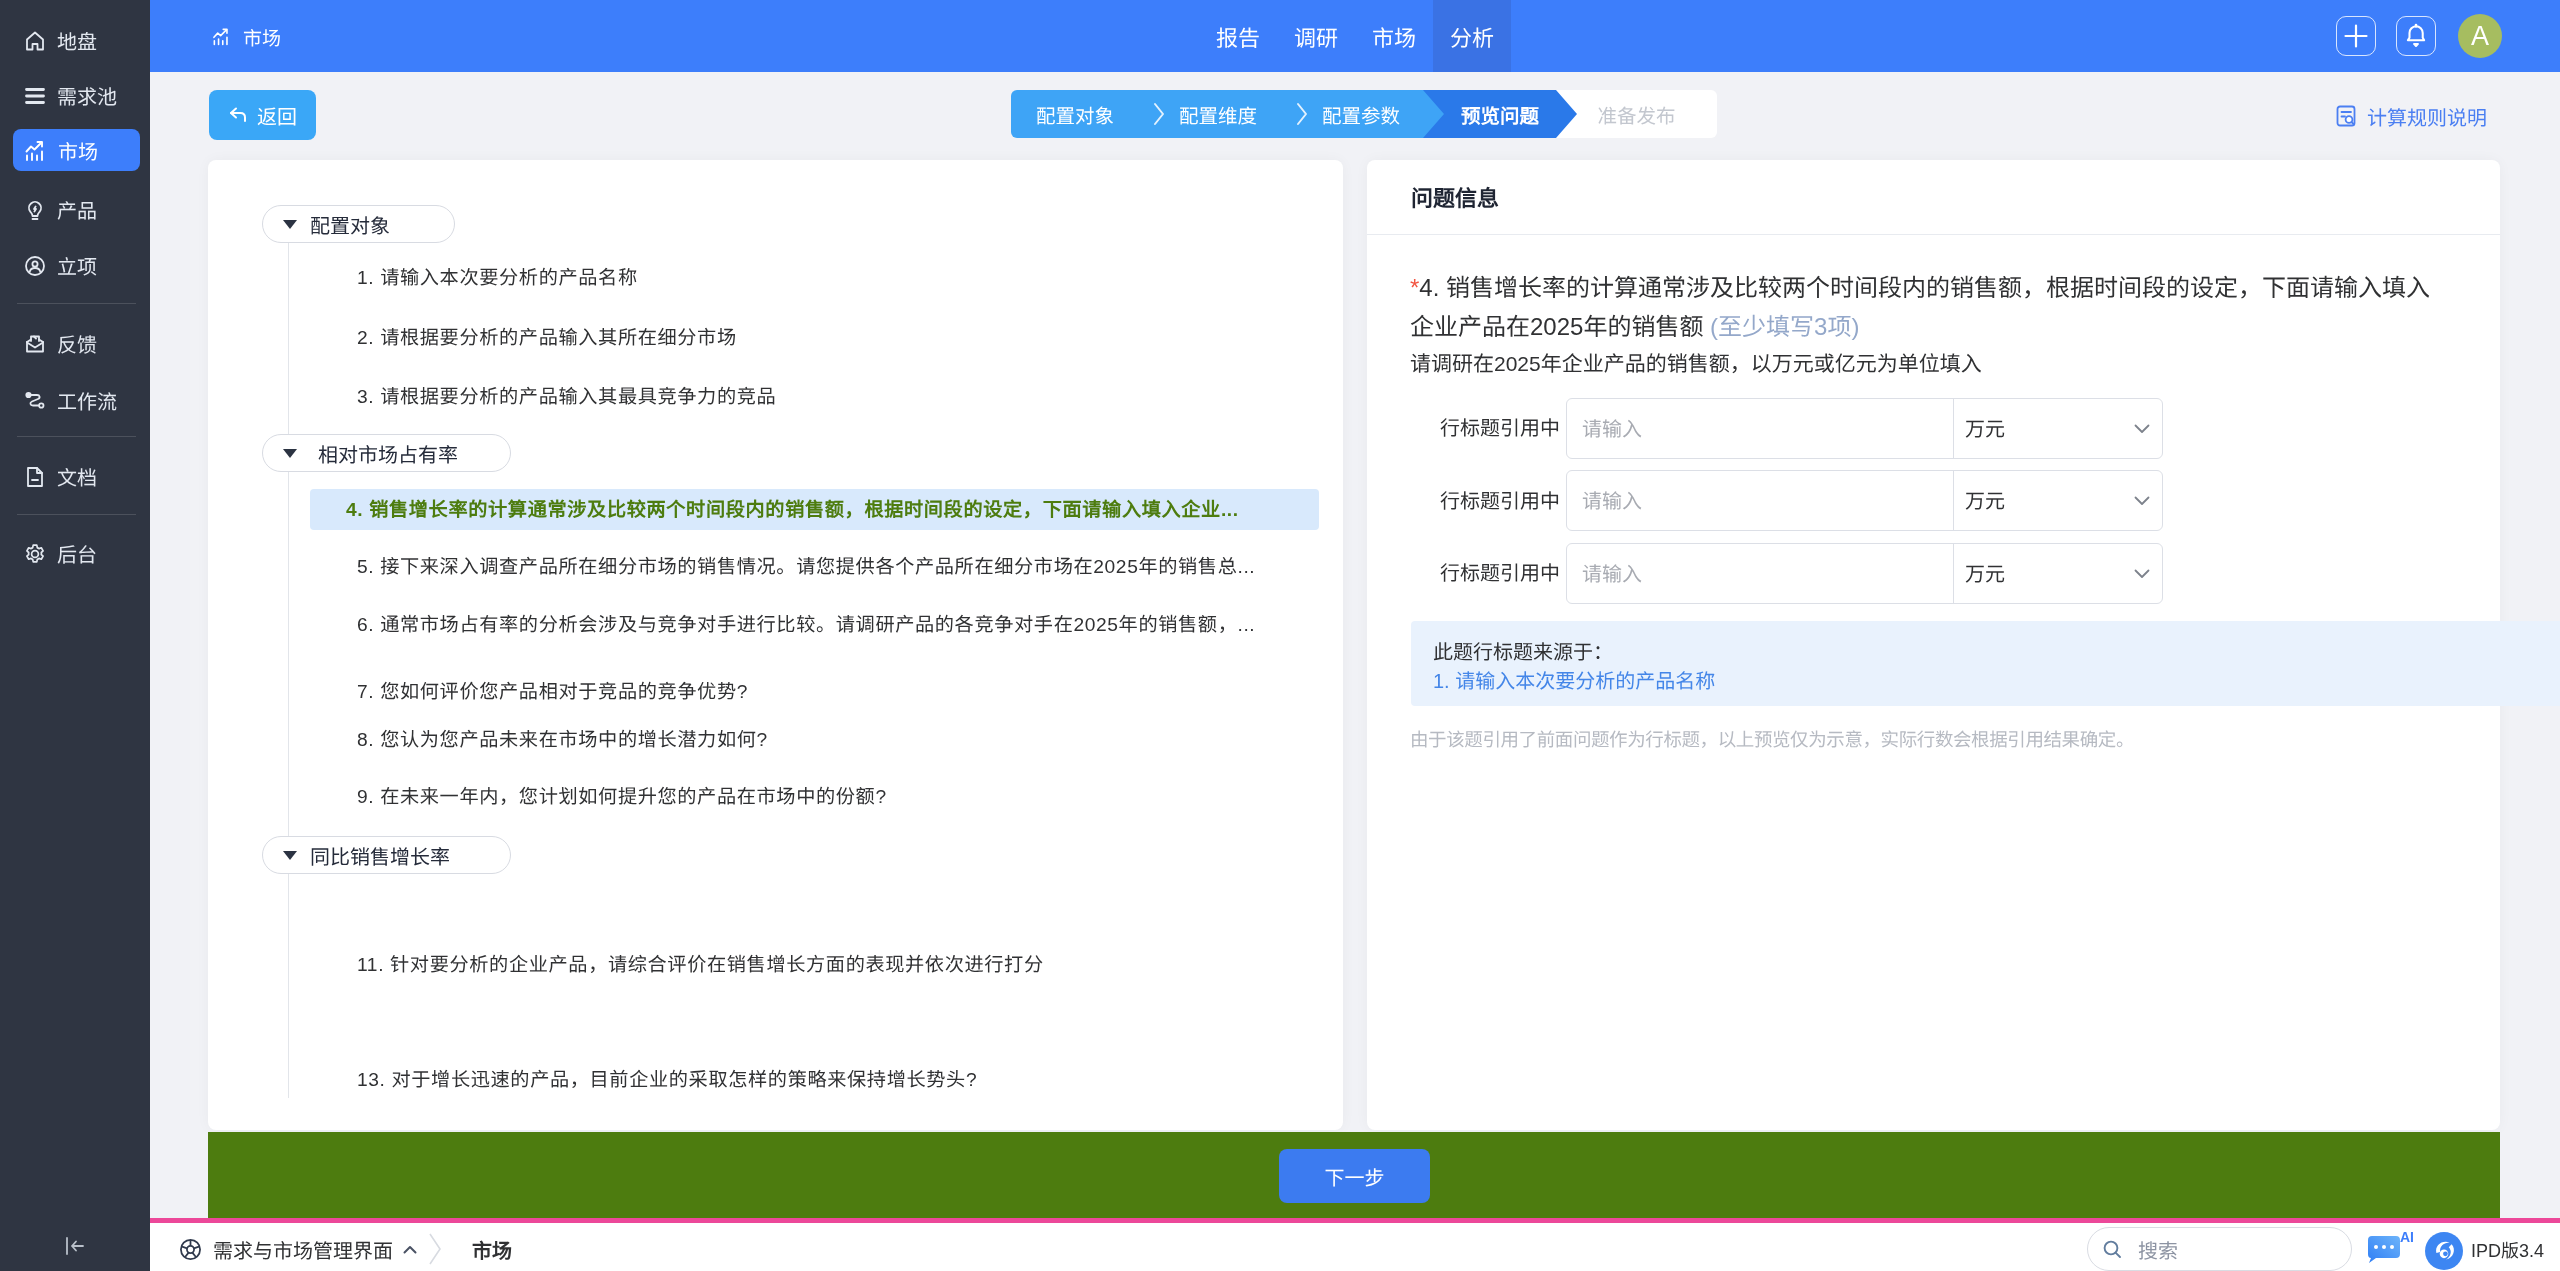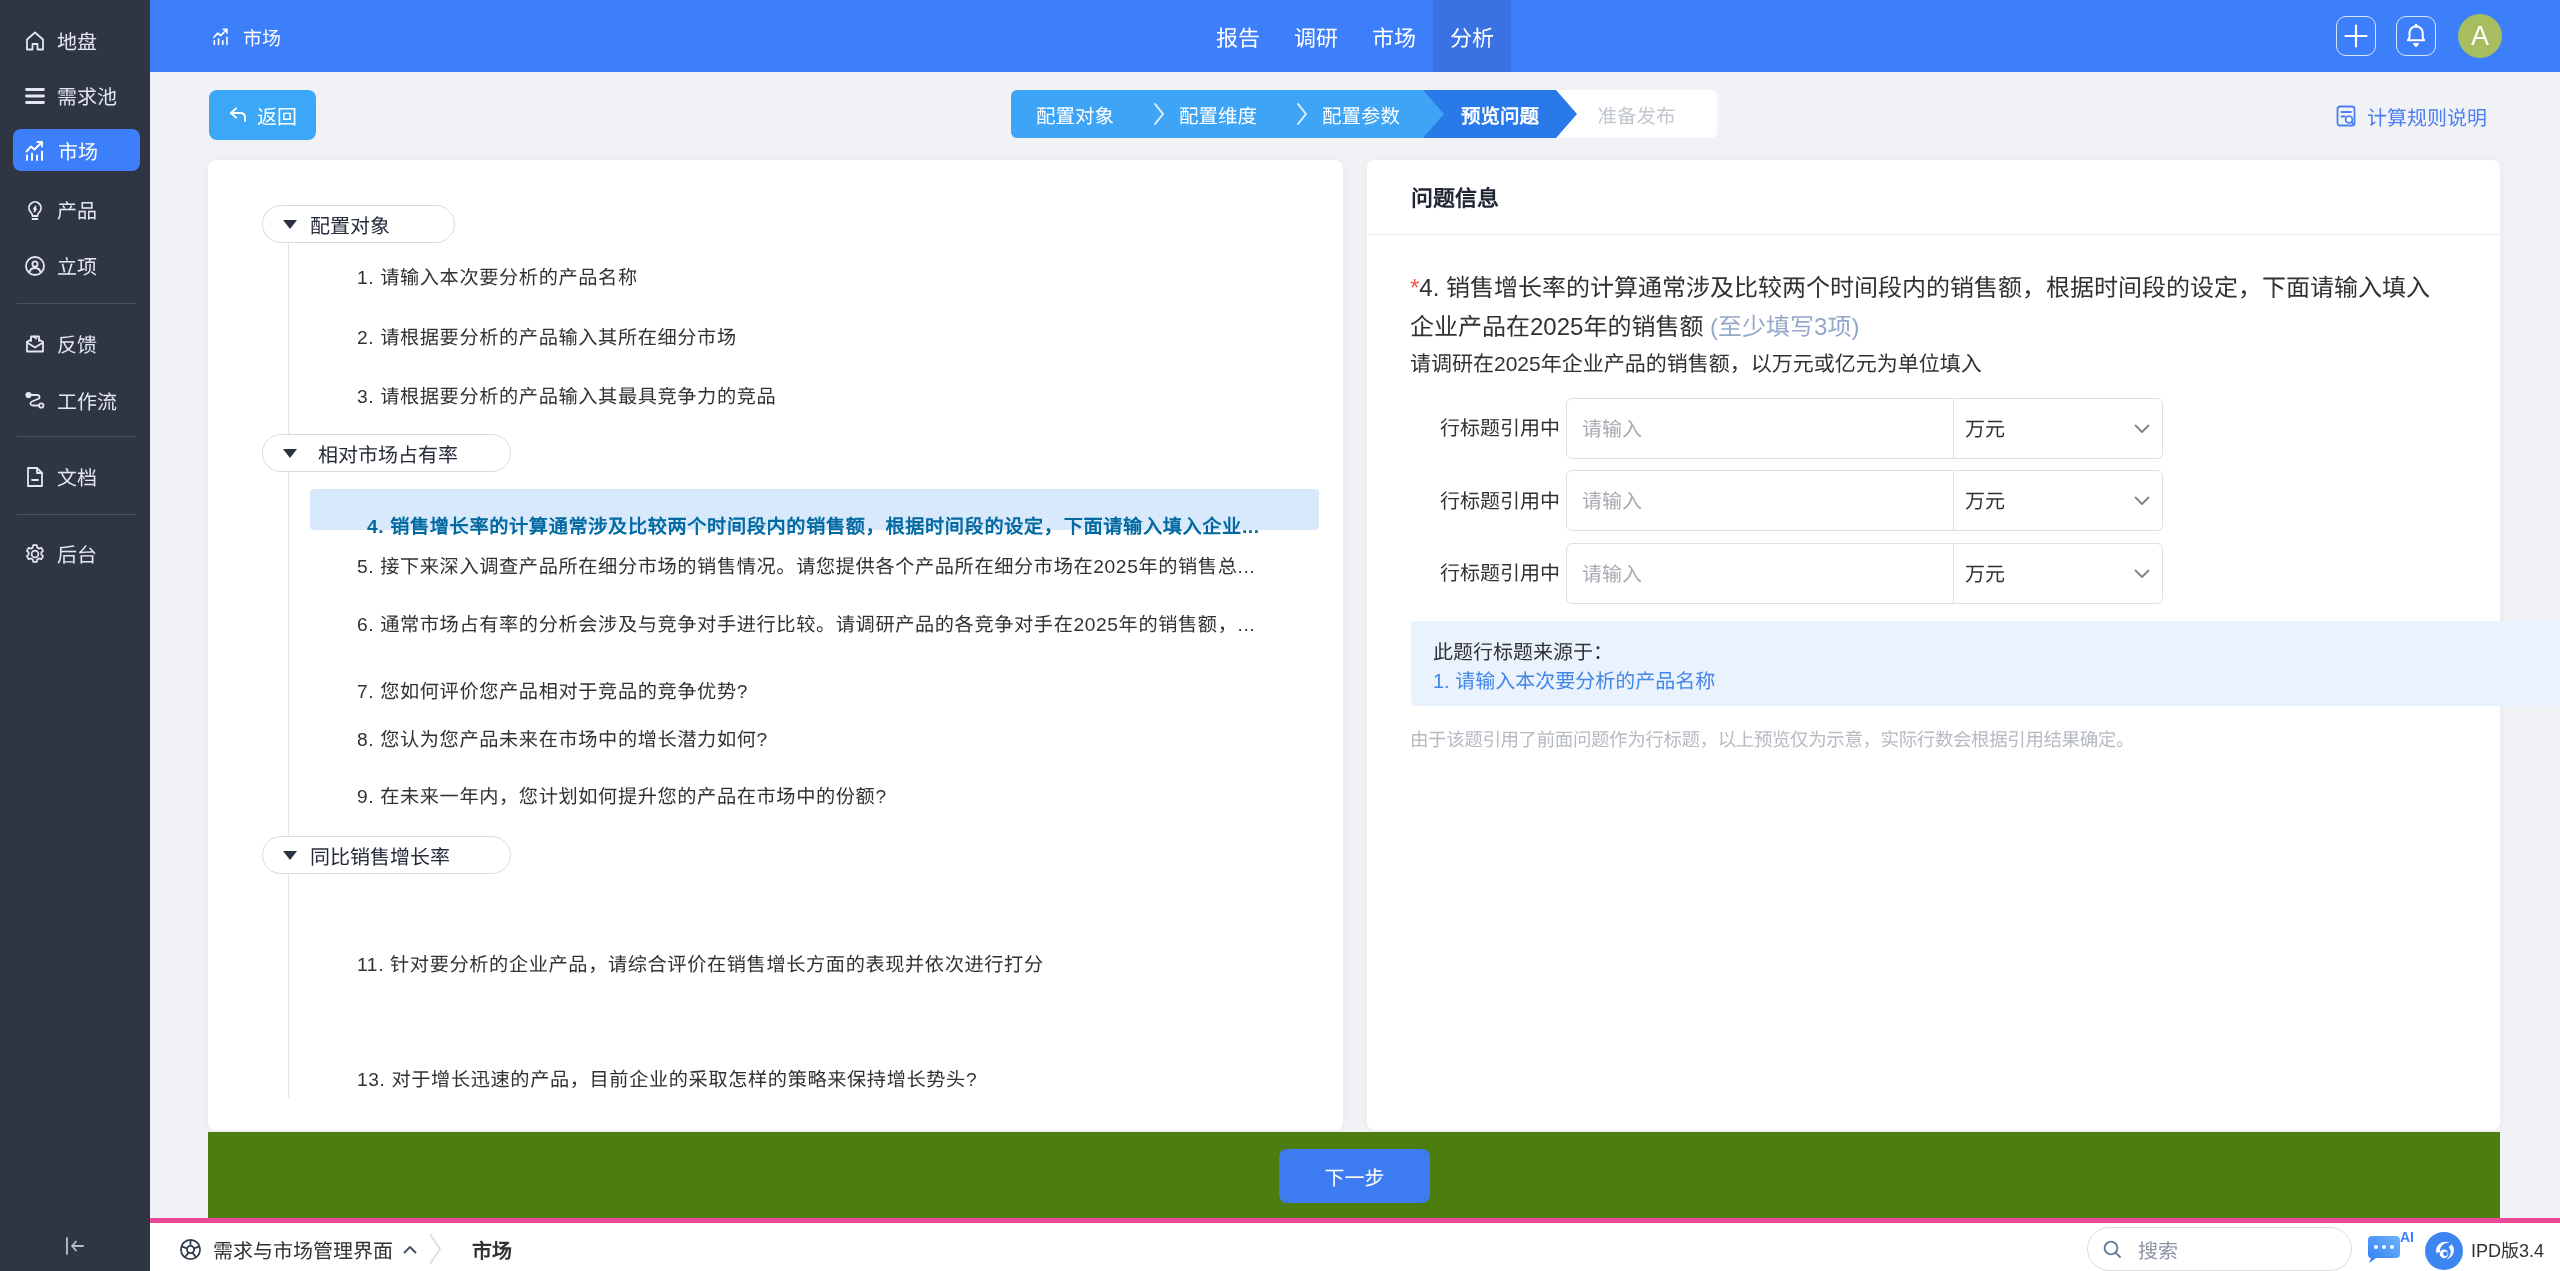--- a/index.html
+++ b/index.html
@@ -36,21 +36,21 @@
 
 #lpanel { position:absolute; left:208px; top:160px; width:1135px; height:970px; background:#fff; border-radius:8px; z-index:4; box-shadow:0 0 14px rgba(31,45,61,0.04); }
 #rpanel { position:absolute; left:1367px; top:160px; width:1133px; height:970px; background:#fff; border-radius:8px; z-index:4; box-shadow:0 0 14px rgba(31,45,61,0.04); }
 
 
 #treeline { position:absolute; left:80px; top:83px; width:1px; height:855px; background:#e2e5ea; }
 .pill { position:absolute; left:54px; height:38px; border:1px solid #d8dbe2; border-radius:19px; background:#fff; display:flex; align-items:center; padding-left:20px; gap:13px; font-size:20px; color:#252b3a; font-weight:500; }
 .pill .tri { width:0; height:0; border-left:7px solid transparent; border-right:7px solid transparent; border-top:9px solid #2b3342; }
 .titem { position:absolute; left:149px; height:28px; line-height:28px; font-size:19.2px; letter-spacing:0.62px; color:#303133; white-space:nowrap; }
 #hl4 { position:absolute; left:102px; top:329px; width:1009px; height:41px; background:#d8e9fc; border-radius:4px; }
-#hl4 span { position:absolute; left:57px; top:6.5px; height:28px; line-height:28px; font-size:19.2px; letter-spacing:0.62px; color:#0369a1; font-weight:600; white-space:nowrap;margin-top:17px; }
+#hl4 span { position:absolute; left:36px; top:6.5px; height:28px; line-height:28px; font-size:19.2px; letter-spacing:0.62px; color:#4d7c0f; font-weight:600; white-space:nowrap; }
 
 
 #rp-head { position:absolute; left:44px; top:20px; font-size:22px; font-weight:bold; color:#1f2533; }
 #rp-div { position:absolute; left:0; top:74px; width:1133px; height:1px; background:#e8ebf0; }
 #rp-q { position:absolute; left:43px; top:109px; width:1030px; font-size:24px; line-height:38.5px; color:#303133; }
 #rp-q .star { color:#f25643; }
 #rp-q .paren { color:#94a8ca; }
 #rp-sub { position:absolute; left:43px; top:188px; font-size:21px; line-height:32px; color:#303133; }
 .rowlabel { position:absolute; left:73px; width:120px; font-size:20px; color:#303133; line-height:28px; }
 .inbox { position:absolute; left:199px; width:597px; height:61px; border:1px solid #dcdfe6; border-radius:6px; background:#fff; }

